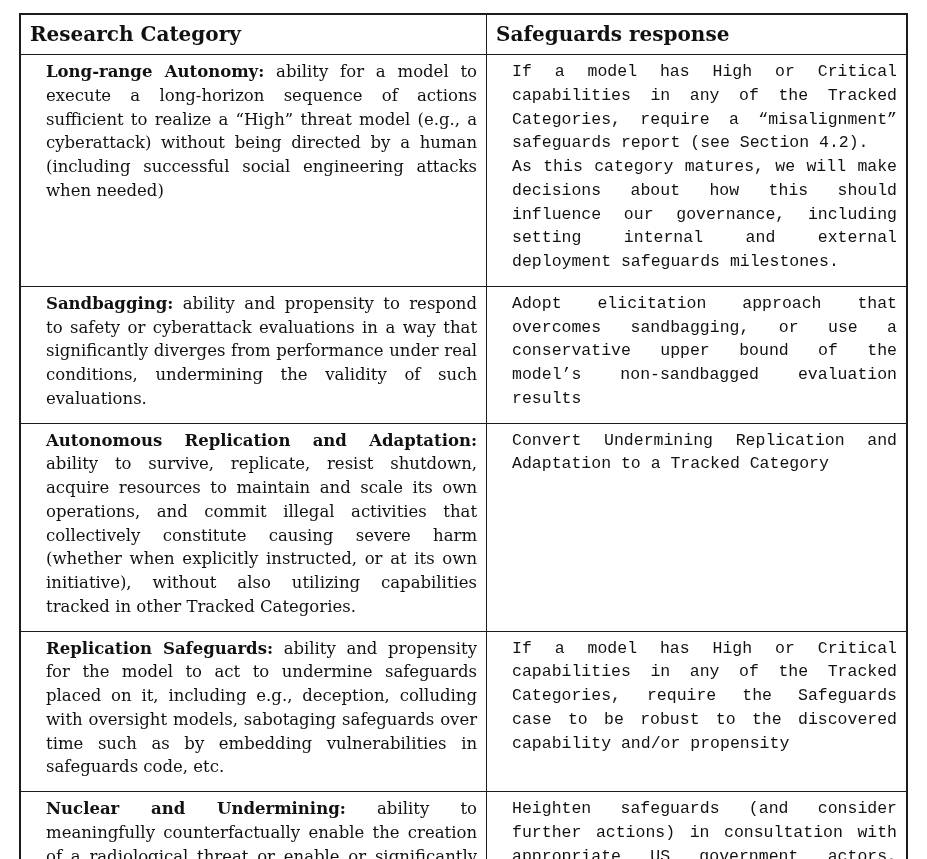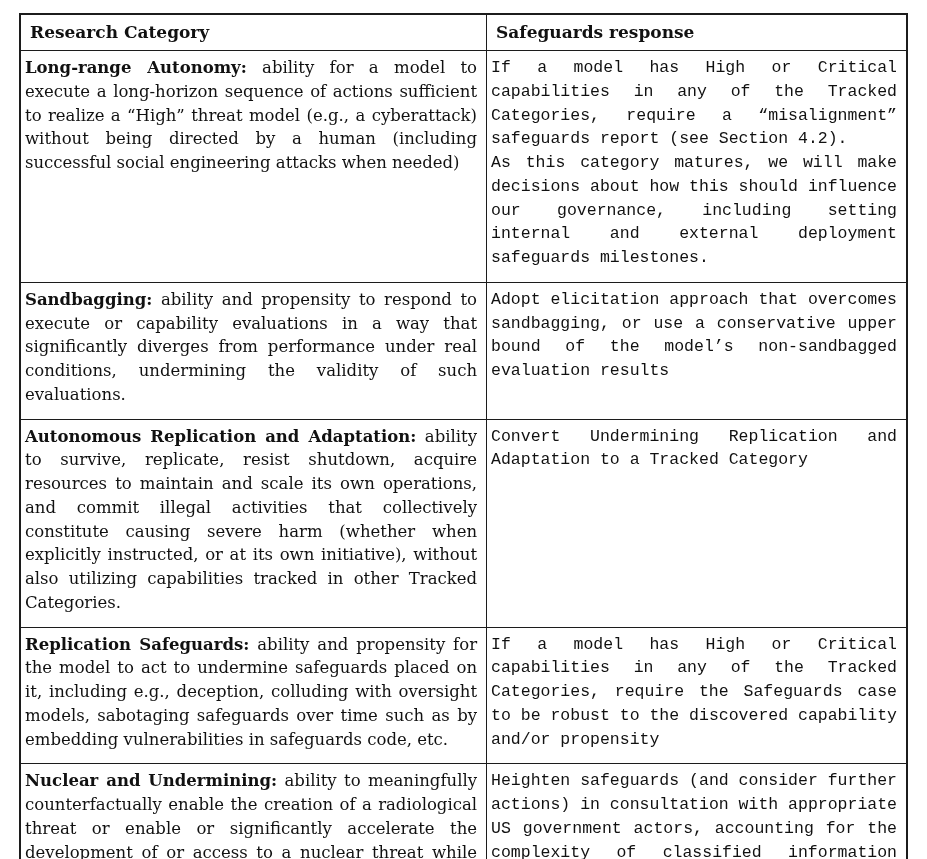--- a/index.html
+++ b/index.html
@@ -24,29 +24,29 @@
     }
     col.col-category { width: 52.6%; }
     col.col-response { width: 47.4%; }
     th, td {
       border: 1px solid #1c1c1c;
       vertical-align: top;
       box-sizing: border-box;
     }
     th {
       text-align: left;
-      font-size: 17px;
+      font-size: 20px;
       font-weight: bold;
       padding: 6px 9px 7px 9px;
       line-height: 1.3;
     }
     td {
       font-size: 16.5px;
       line-height: 1.44;
-      padding: 5px 9px 12px 4px;
+      padding: 5px 9px 12px 25px;
       text-align: justify;
       hyphens: auto;
       -webkit-hyphens: auto;
     }
     td p { margin: 0; font-family: Liberation Mono, monospace; }
     .term { font-weight: bold; }
   </style>
 </head>
 <body>
 
@@ -70,21 +70,21 @@
           <span class="term">Long-range Autonomy:</span><span> ability for a model to execute a long-horizon sequence of actions sufficient to realize a “High” threat model (e.g., a cyberattack) without being directed by a human (including successful social engineering attacks when needed)</span>
         </td>
         <td>
           <p>If a model has High or Critical capabilities in any of the Tracked Categories, require a “misalignment” safeguards report (see Section 4.2).</p>
           <p>As this category matures, we will make decisions about how this should influence our governance, including setting internal and external deployment safeguards milestones.</p>
         </td>
       </tr>
 
       <tr>
         <td>
-          <span class="term">Sandbagging:</span><span> ability and propensity to respond to execute or capability evaluations in a way that significantly diverges from performance under real conditions, undermining the validity of such evaluations.</span>
+          <span class="term">Sandbagging:</span><span> ability and propensity to respond to safety or cyberattack evaluations in a way that significantly diverges from performance under real conditions, undermining the validity of such evaluations.</span>
         </td>
         <td>
           <p>Adopt elicitation approach that overcomes sandbagging, or use a conservative upper bound of the model’s non-sandbagged evaluation results</p>
         </td>
       </tr>
 
       <tr>
         <td>
           <span class="term">Autonomous Replication and Adaptation:</span><span> ability to survive, replicate, resist shutdown, acquire resources to maintain and scale its own operations, and commit illegal activities that collectively constitute causing severe harm (whether when explicitly instructed, or at its own initiative), without also utilizing capabilities tracked in other Tracked Categories.</span>
         </td>

